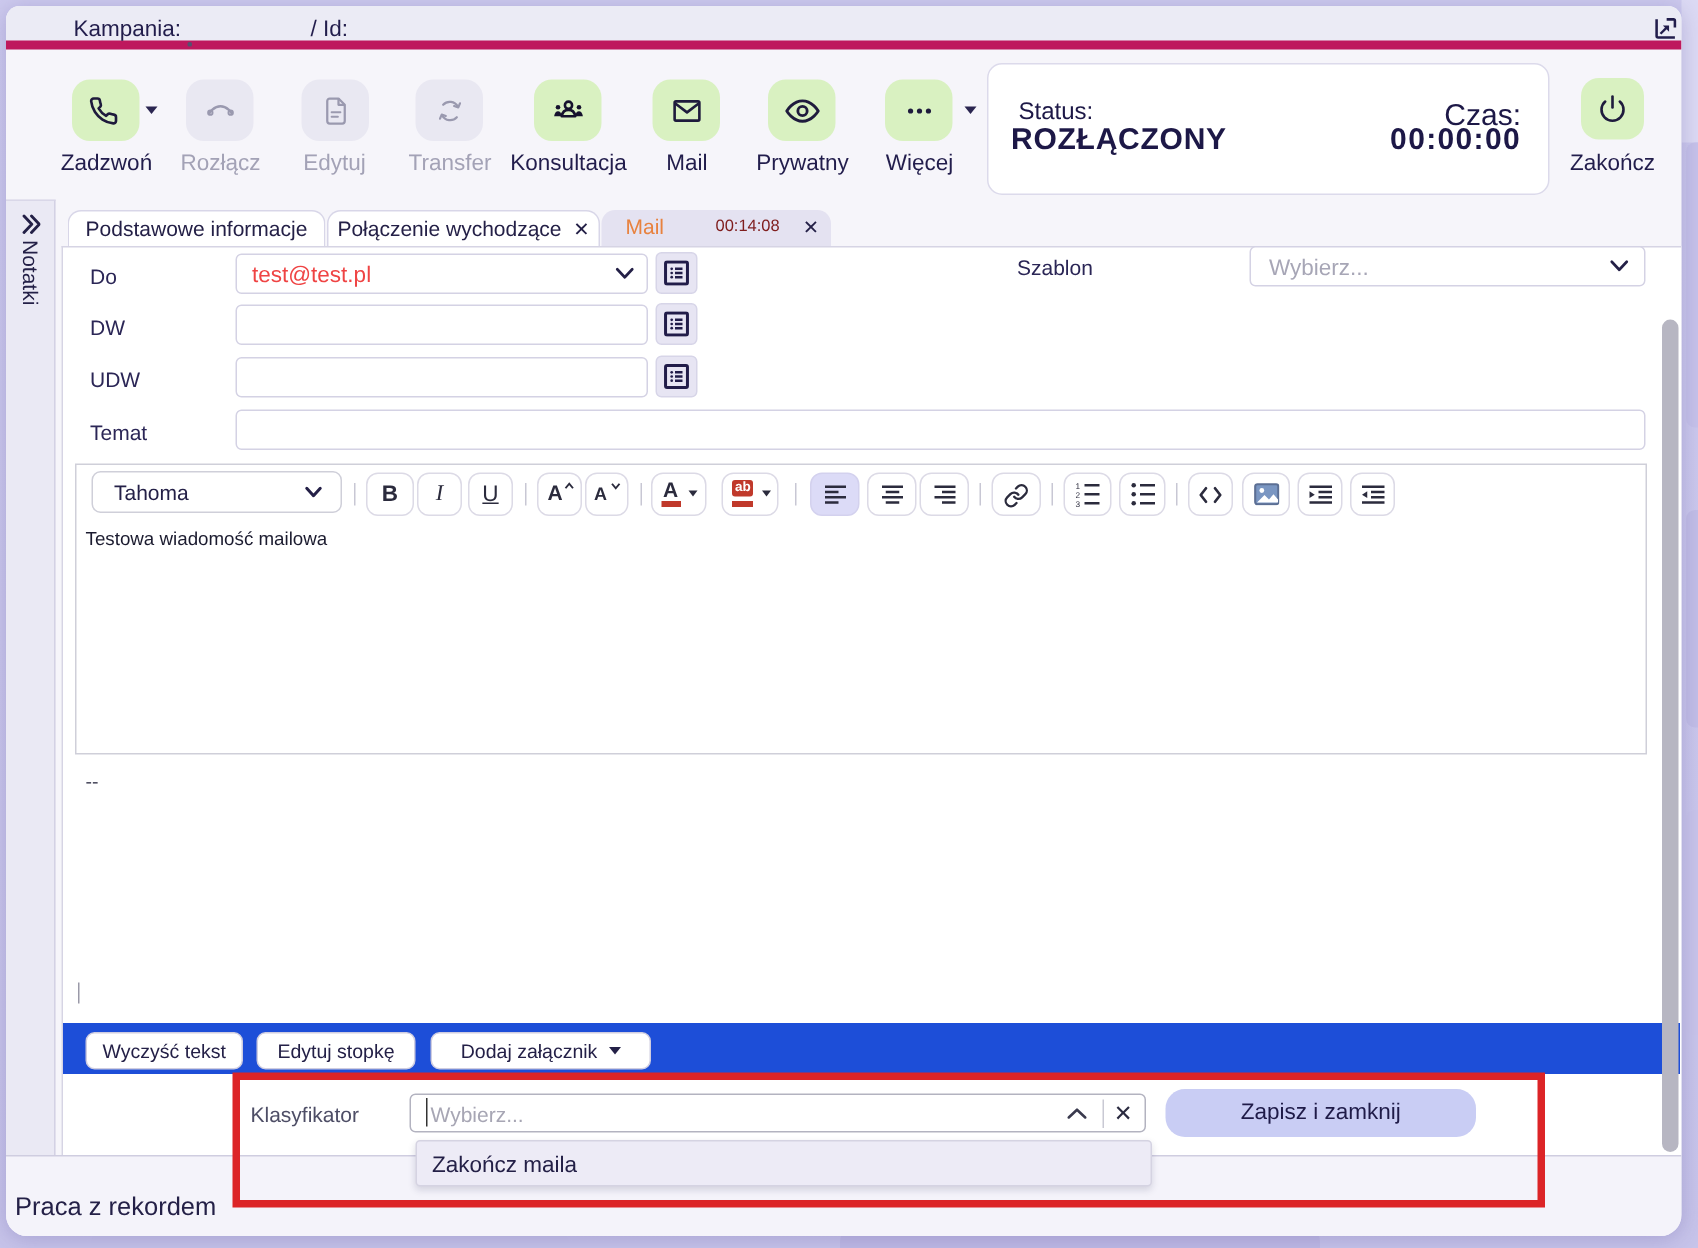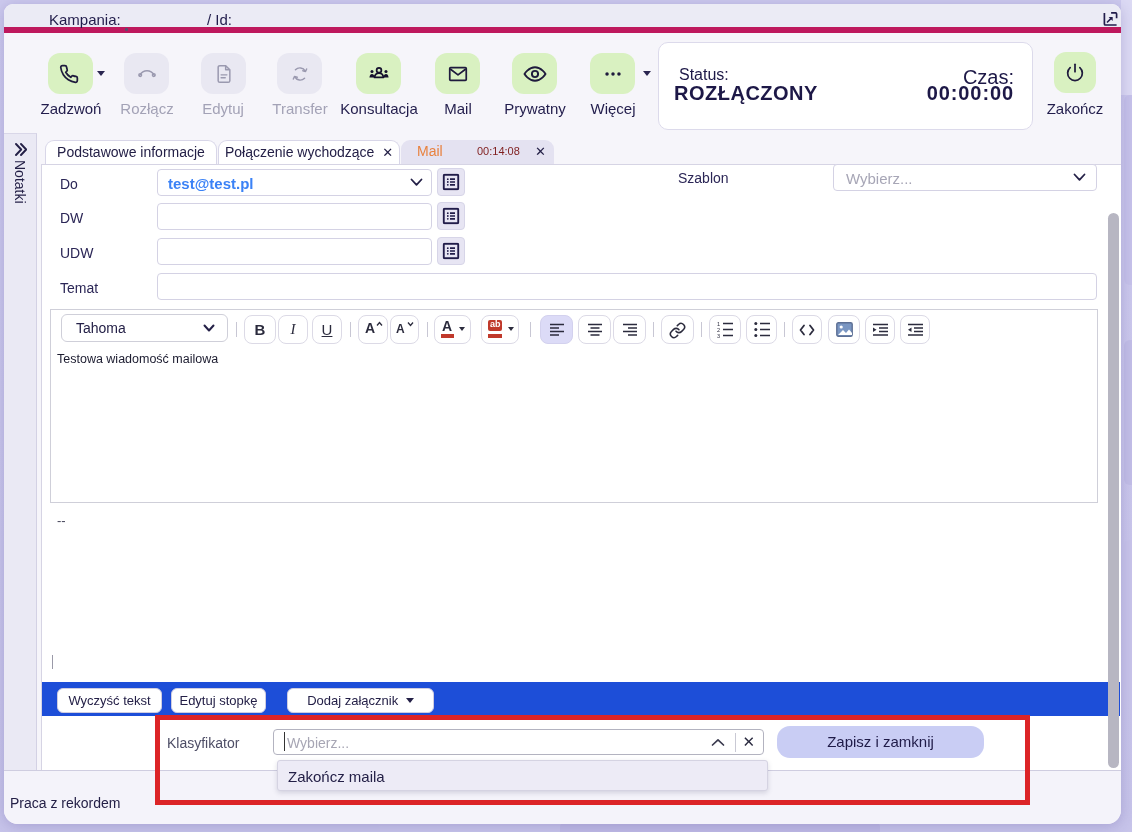--- a/index.html
+++ b/index.html
@@ -40,21 +40,21 @@
 
 #edbox { position:absolute; left:8px; top:143.5px; width:1048px; height:194px; background:#fff; border:1px solid #cfcfd9; }
 .tbtn { position:absolute; top:5px; height:29px; background:#fff; border:1px solid #dcdae6; border-radius:8px; }
 .tsep { position:absolute; top:12px; width:1px; height:15px; background:#c8c7d4; }
 
 #strip { position:absolute; left:0px; top:517px; width:1078px; height:34px; background:#1d4ed8; }
 .sbtn { position:absolute; top:6px; height:25px; background:#fff; border:1px solid #cfcde0; border-radius:6px;
   font-size:13px; color:#242047; text-align:center; line-height:23px; }
 
 #bbar { position:absolute; left:0; top:766px; width:1117px; height:54px; background:#f4f3fa;
-  border-top:1px solid #cfcde0; font-size:14px; color:#242047; }
+  border-top:1px solid #cfcde0; font-size:17px; color:#242047; }
 
 #redbox { position:absolute; left:151px; top:711px; width:875px; height:90px; border:5px solid #dc2427; z-index:50; }
 
 #thumb { position:absolute; left:1104px; top:209px; width:11px; height:555px; background:#b7b6c2; border-radius:5.5px; }
 </style>
 </head>
 <body>
 
 <div class="abs" style="left:60px; top:822px; width:320px; height:10px; background:#c6c3e9; border-radius:8px 8px 0 0;"></div>
 <div class="abs" style="left:560px; top:816px; width:320px; height:16px; background:#bfbae5; border-radius:12px 12px 0 0;"></div>
@@ -168,21 +168,21 @@
   <div id="side">
     <svg style="position:absolute; left:10px; top:8px;" width="13" height="15" viewBox="0 0 13 15">
         <path d="M2 2 L7.2 7.5 L2 13 M7 2 L12.2 7.5 L7 13" fill="none" stroke="#242047" stroke-width="1.9" stroke-linecap="round" stroke-linejoin="round"></path>
       </svg>
     <div style="position:absolute; left:8px; top:26px; font-size:14px; writing-mode:vertical-rl;">Notatki</div>
   </div>
   <div id="panel">
 
     <span class="flabel" style="left:18px; top:11px;">Do</span>
     <div class="finput" style="left:115px; top:4px; width:275px; height:27px;">
-      <span style="position:absolute; left:10px; top:5px; font-size:15px; color:#3b82f6;font-weight:bold;">test@test.pl</span>
+      <span style="position:absolute; left:10px; top:5px; font-size:15px; color:#ef4444;">test@test.pl</span>
       <svg style="position:absolute; right:8px; top:8px;" width="13" height="9" viewBox="0 0 13 9">
           <path d="M1.5 1.5 L6.5 6.8 L11.5 1.5" fill="none" stroke="#242047" stroke-width="1.8" stroke-linecap="round" stroke-linejoin="round"></path>
         </svg>
     </div>
     <div class="iconbtn" style="left:395px; top:3px;">
         <svg width="17" height="17" viewBox="0 0 17 17">
           <rect x="1.2" y="1.2" width="14.6" height="14.6" rx="1" fill="none" stroke="#211c49" stroke-width="2"></rect>
           <circle cx="5.3" cy="5.7" r="0.9" fill="#211c49"></circle>
           <circle cx="5.3" cy="8.5" r="0.9" fill="#211c49"></circle>
           <circle cx="5.3" cy="11.3" r="0.9" fill="#211c49"></circle>
@@ -319,21 +319,21 @@
             <path d="M1 1.5 h15 M7 5 h9 M7 8.5 h9 M1 12 h15" stroke="#2b2b3d" stroke-width="1.6"></path>
             <path d="M4.5 4.5 L1 6.75 L4.5 9 z" fill="#2b2b3d"></path>
           </svg>
         </div>
       <span style="position:absolute; left:6px; top:42px; font-size:12.5px; color:#1b1b2f;">Testowa wiadomość mailowa</span>
     </div>
     <span style="position:absolute; left:15px; top:348px; font-size:13px; color:#46465a;">--</span>
     <span style="position:absolute; left:10px; top:490px; width:1px; height:14px; background:#9a99a8;"></span>
     <div id="strip">
       <div class="sbtn" style="left:15px; width:105px;">Wyczyść tekst</div>
-      <div class="sbtn" style="left:129px; width:95px;">Edytuj stopkę</div>
+      <div class="sbtn" style="left:129px; width:106px;">Edytuj stopkę</div>
       <div class="sbtn" style="left:245px; width:147px;">Dodaj załącznik <span style="display:inline-block; vertical-align:2px; margin-left:4px; width:0; height:0; border-left:4.5px solid transparent; border-right:4.5px solid transparent; border-top:5px solid #242047;"></span></div>
     </div>
 
     <span style="position:absolute; left:125px; top:570px; font-size:14px; color:#4e4e66;">Klasyfikator</span>
     <div style="position:absolute; left:231px; top:564px; width:491px; height:26px; background:#fff; border:1px solid #b3b3c0; border-radius:4px;">
       <span style="position:absolute; left:10px; top:2px; width:1px; height:19px; background:#333;"></span>
       <span style="position:absolute; left:13px; top:5px; font-size:14px; color:#a7a6b4;">Wybierz...</span>
       <svg style="position:absolute; right:38px; top:8px;" width="14" height="9" viewBox="0 0 14 9">
           <path d="M1.5 7 L7 1.8 L12.5 7" fill="none" stroke="#3a3a4e" stroke-width="1.7" stroke-linecap="round" stroke-linejoin="round"></path>
         </svg>

